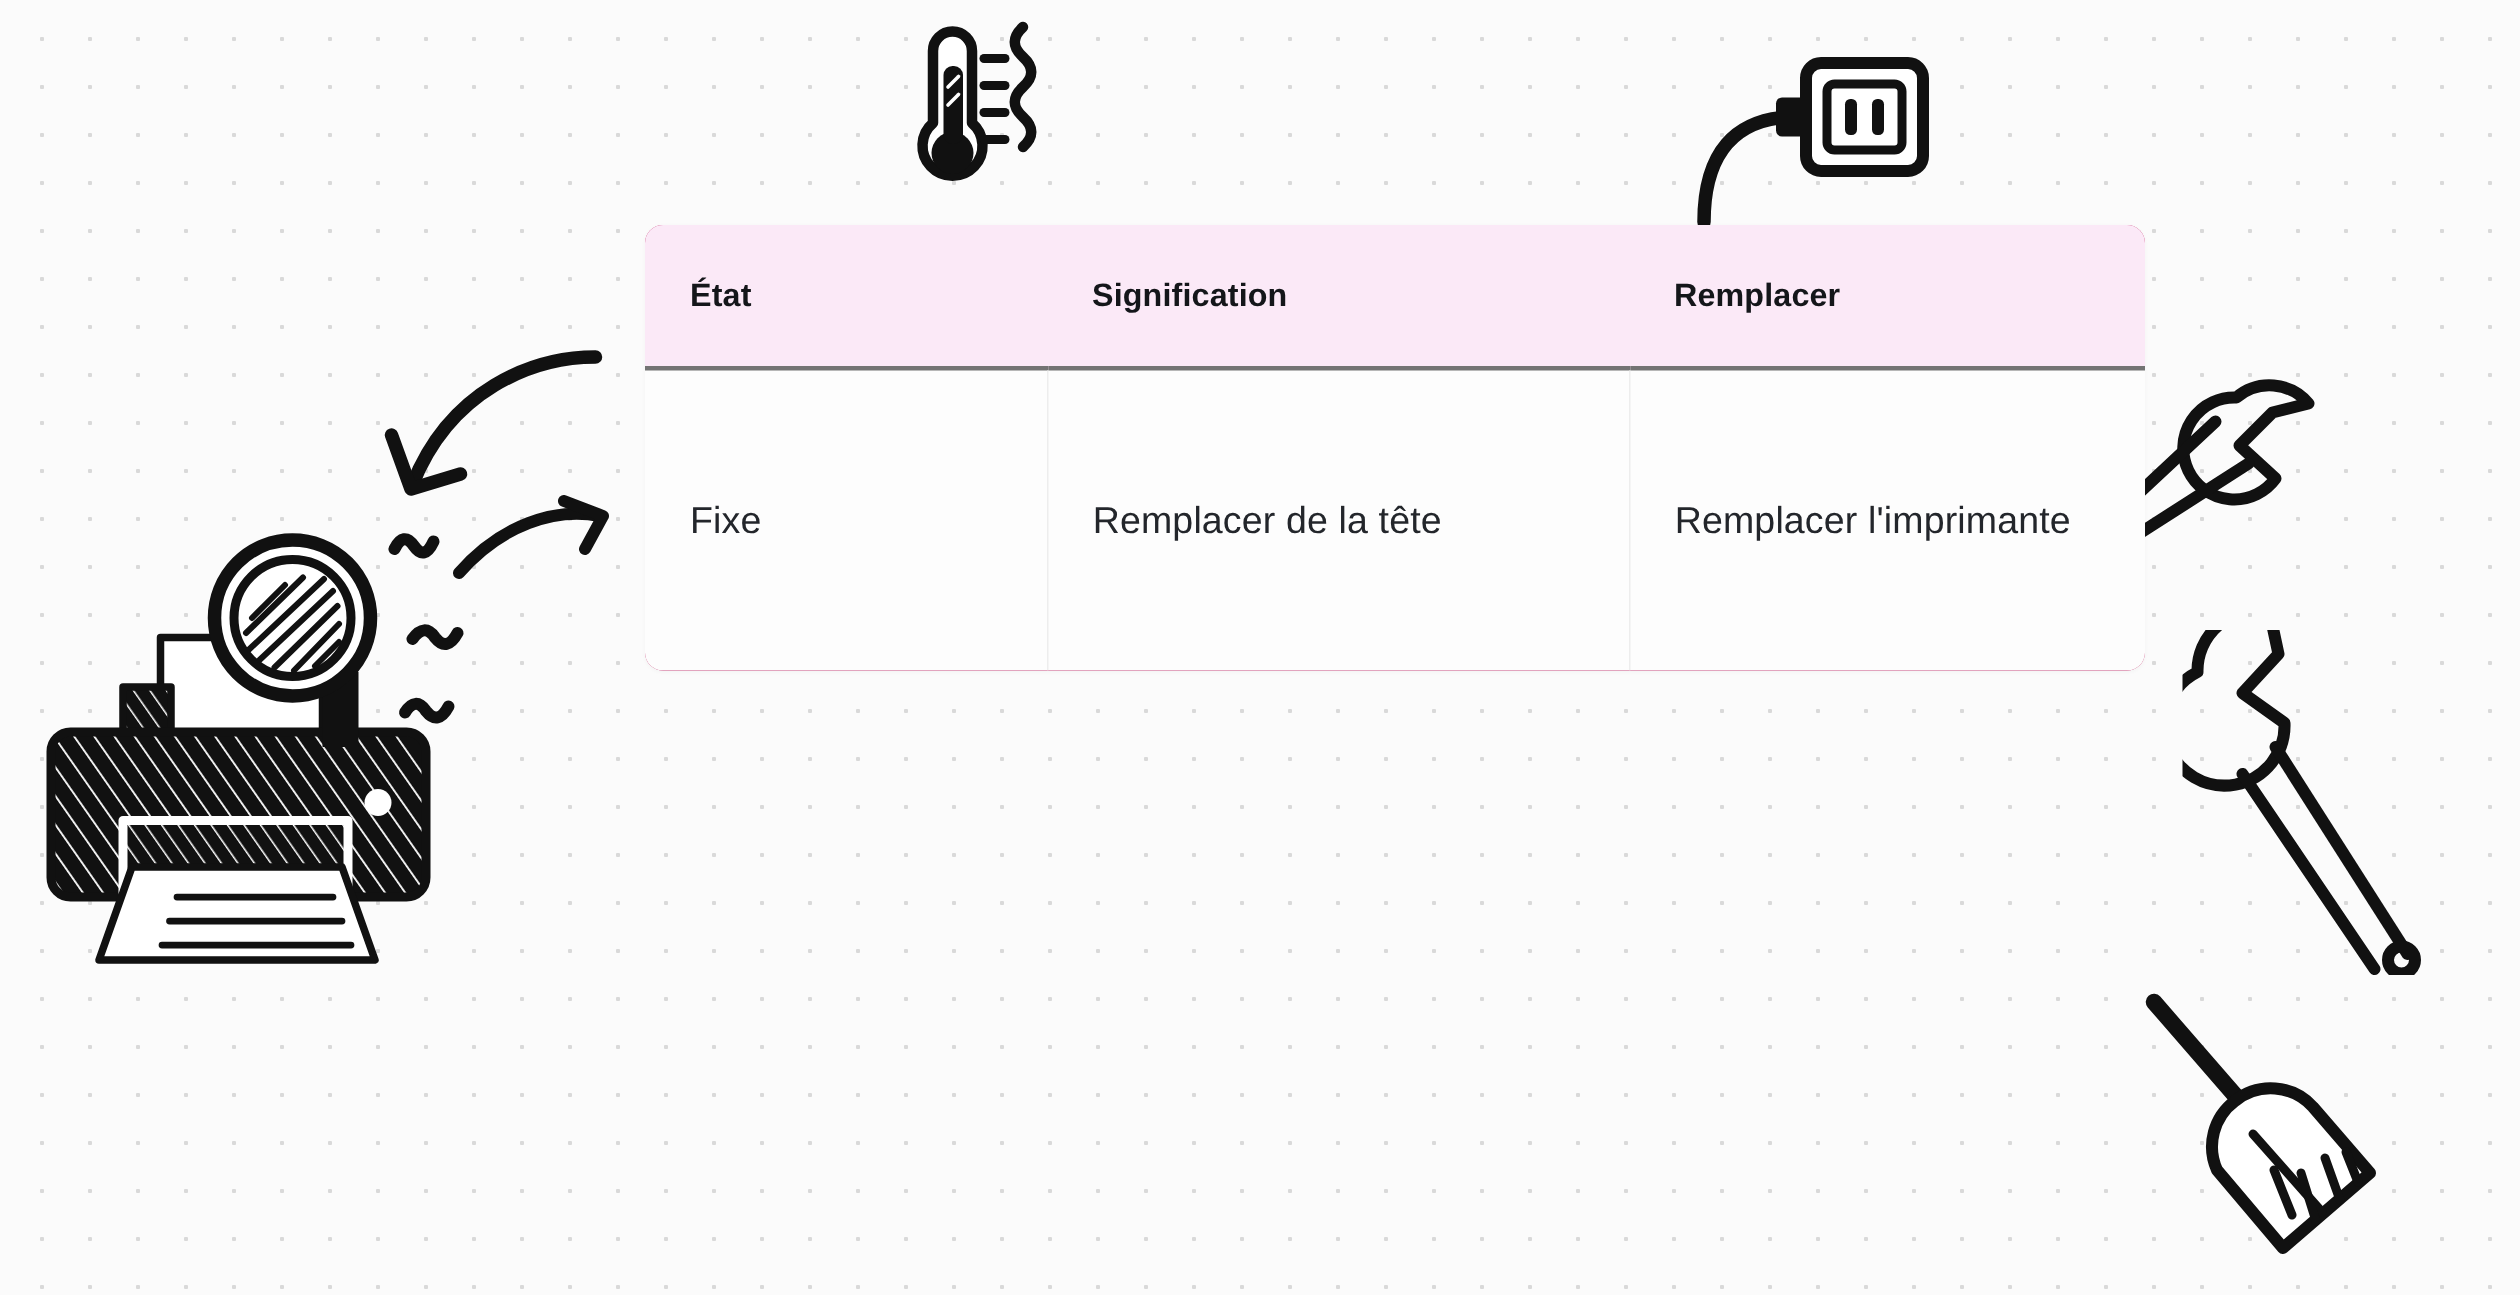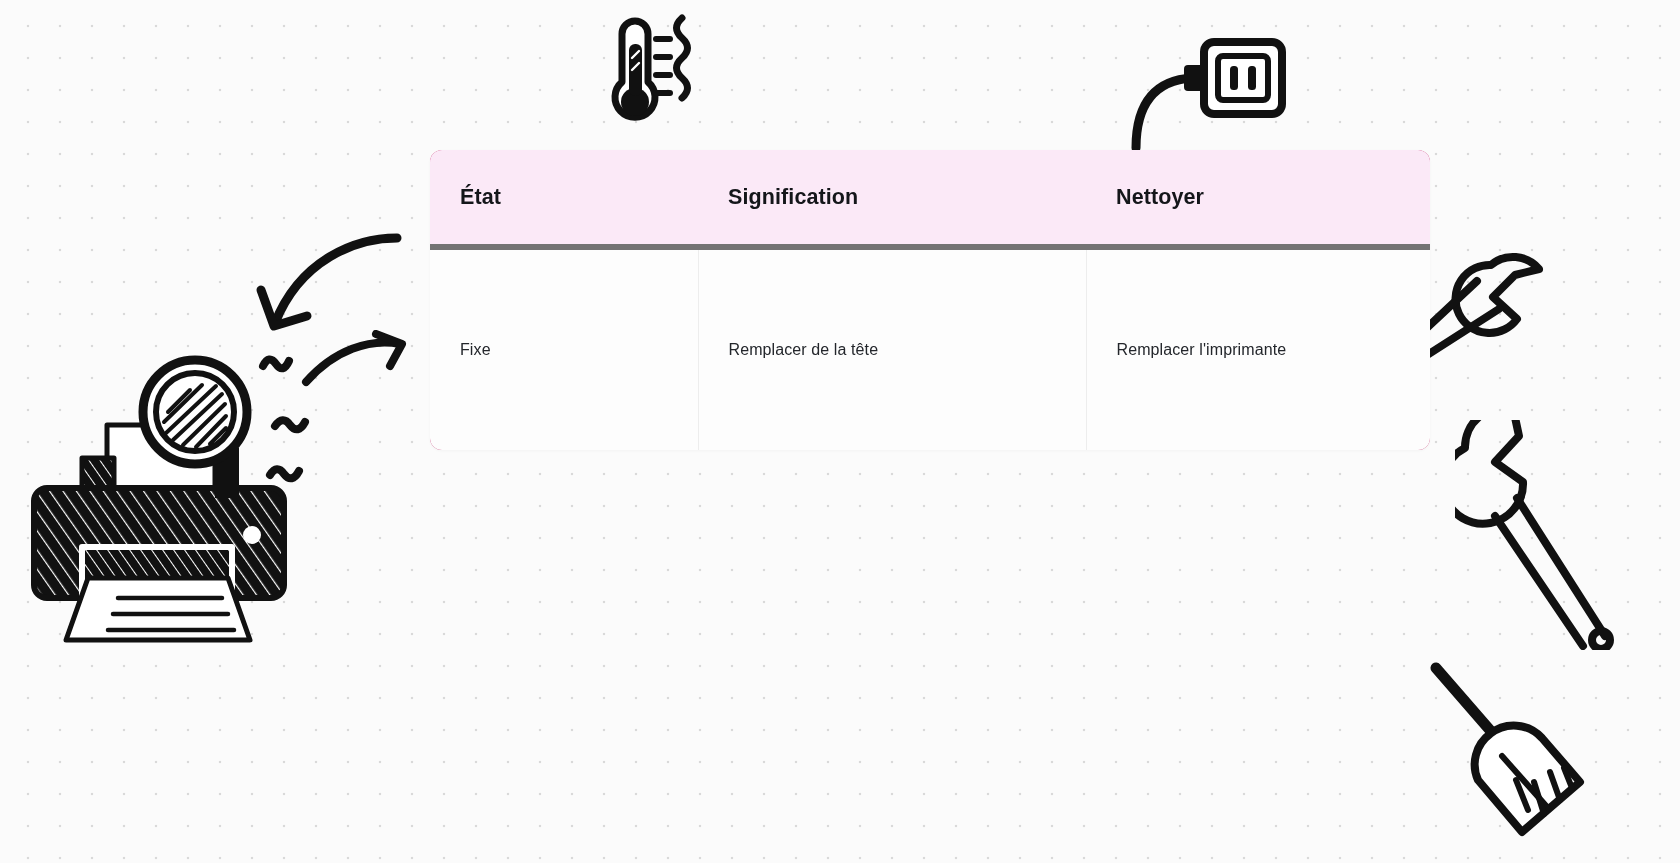--- a/index.html
+++ b/index.html
@@ -48,27 +48,27 @@
     text-align: left;
     font-size: 21.5px;
     font-weight: bold;
     color: #14161a;
     padding: 0 0 0 30px;
     height: 94px;
     vertical-align: middle;
     letter-spacing: 0.1px;
   }
   table.status-table td {
-    font-size: 16px;
+    font-size: 25px;
     font-weight: normal;
     color: #23262b;
     padding: 0 22px 0 30px;
     height: 200px;
     vertical-align: middle;
-    border-top: 6px solid #737373;
+    border-top: 3px solid #737373;
     border-right: 1px solid #ededed;
     background: #fdfdfd;
     letter-spacing: 0.1px;
   }
   table.status-table td:last-child { border-right: none; }
   table.status-table th:nth-child(1),
   table.status-table td:nth-child(1) { width: 238px; }
   table.status-table th:nth-child(2),
   table.status-table td:nth-child(2) { width: 358px; }
 
@@ -237,21 +237,21 @@
     </g>
   </svg>
 </div>
 
 <div id="table-card">
   <table class="status-table">
     <thead>
       <tr>
         <th>État</th>
         <th>Signification</th>
-        <th>Nettoyer</th>
+        <th>Remplacer</th>
       </tr>
     </thead>
     <tbody>
       <tr>
         <td>Fixe</td>
         <td>Remplacer de la tête</td>
         <td>Remplacer l'imprimante</td>
       </tr>
     </tbody>
   </table>

